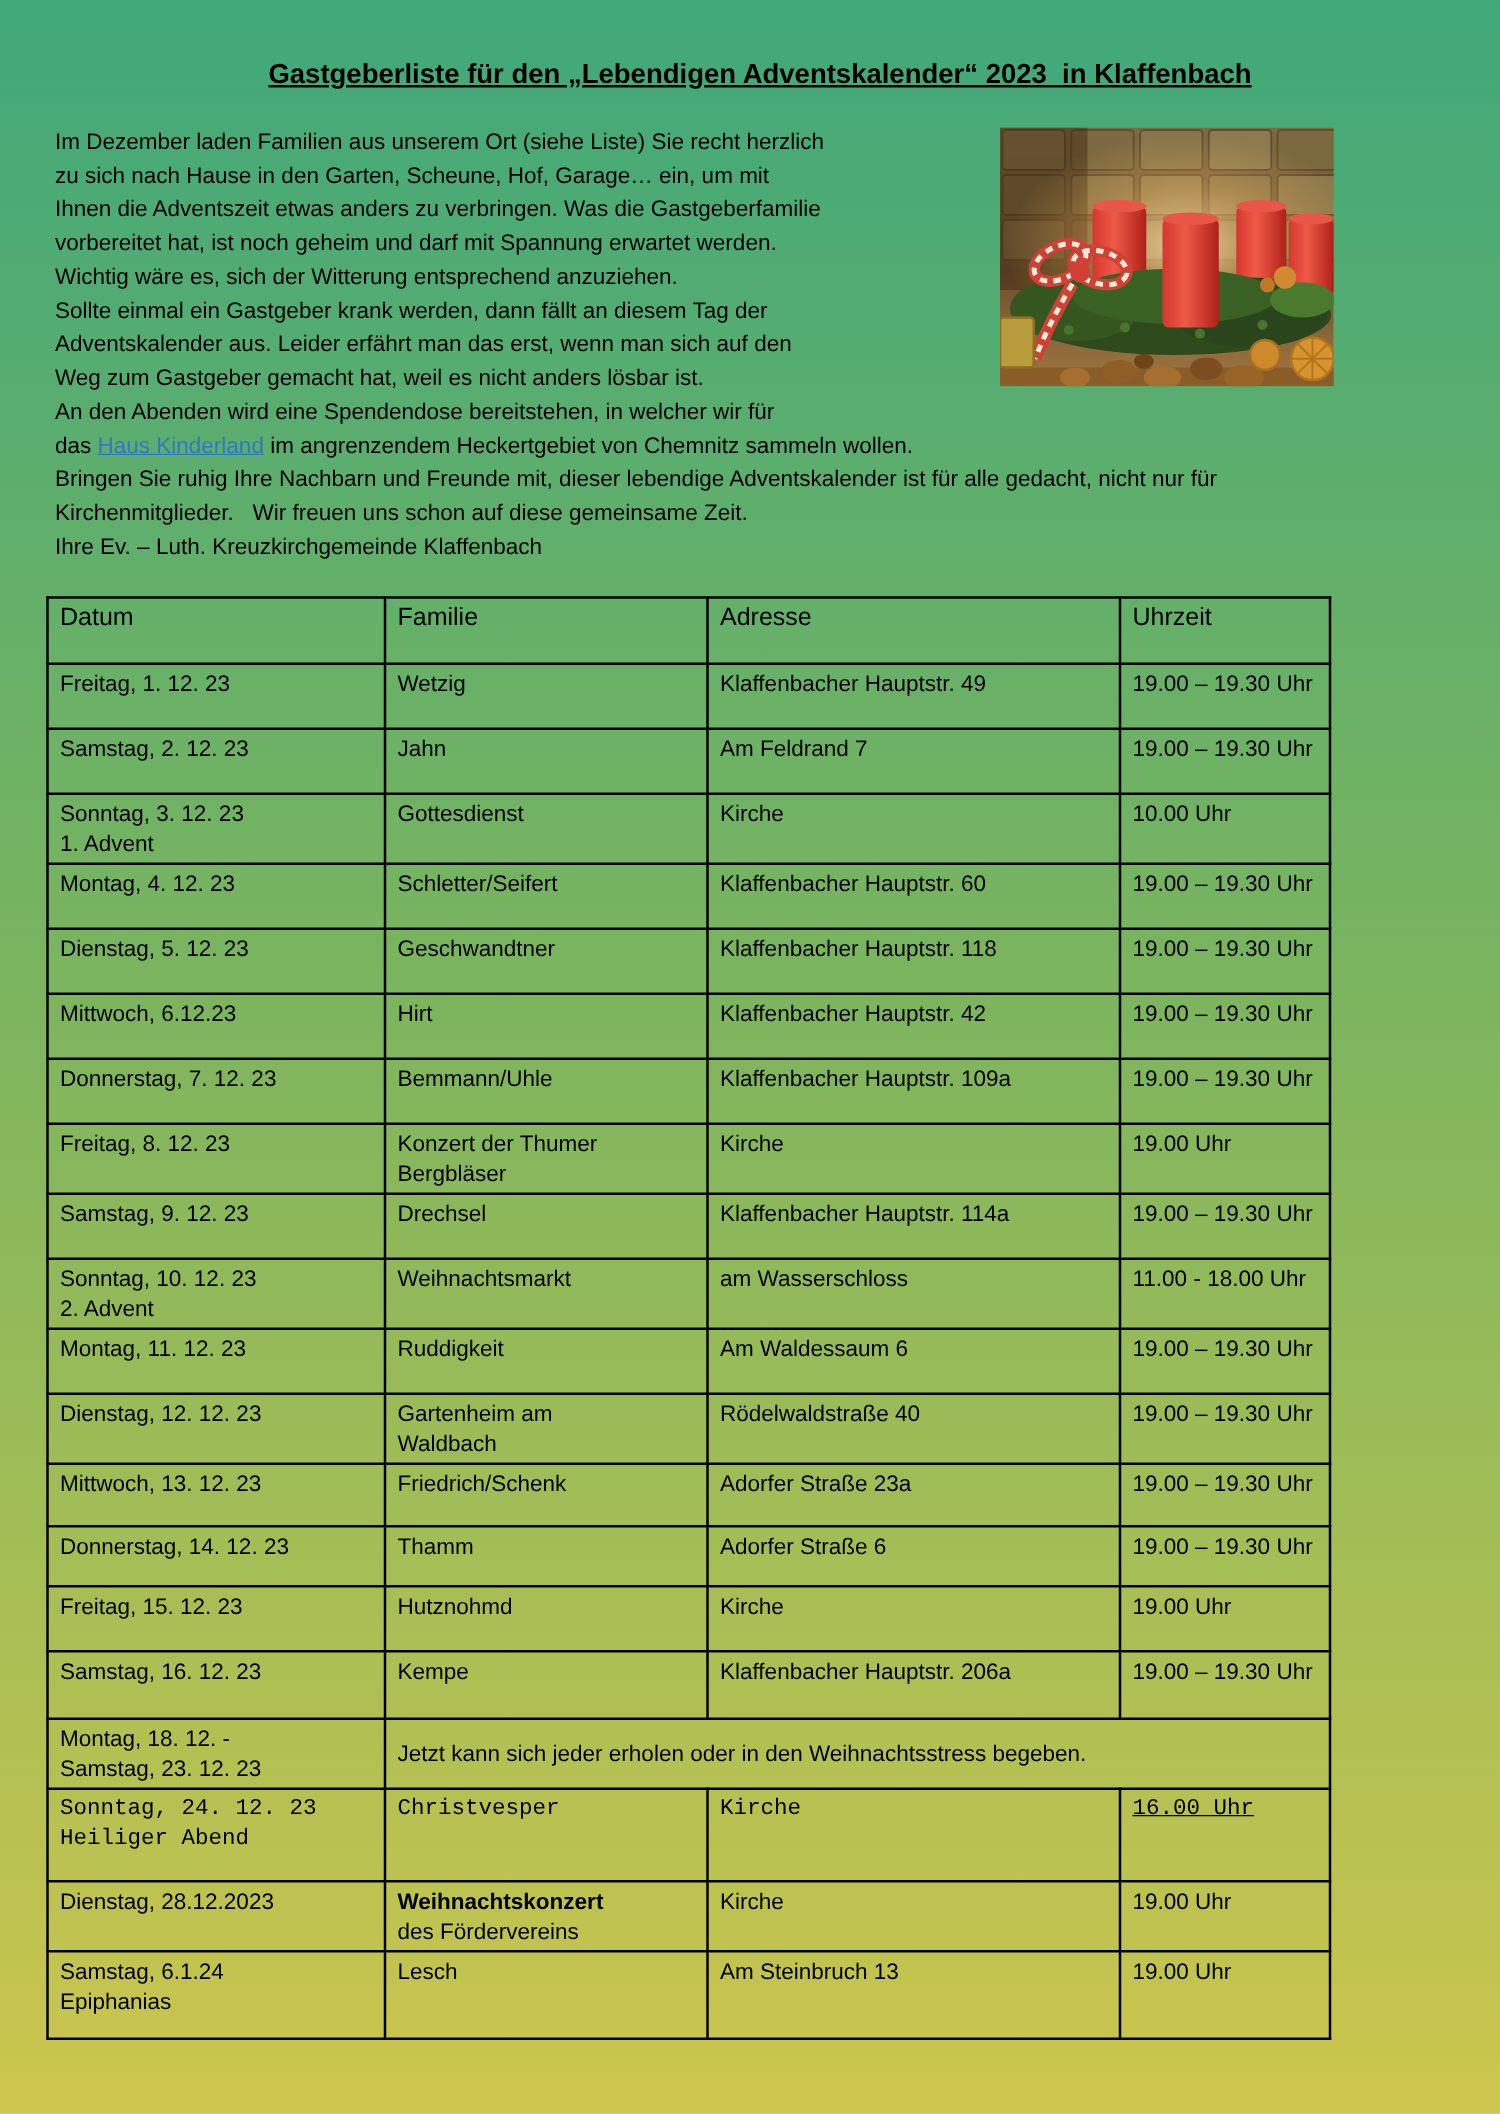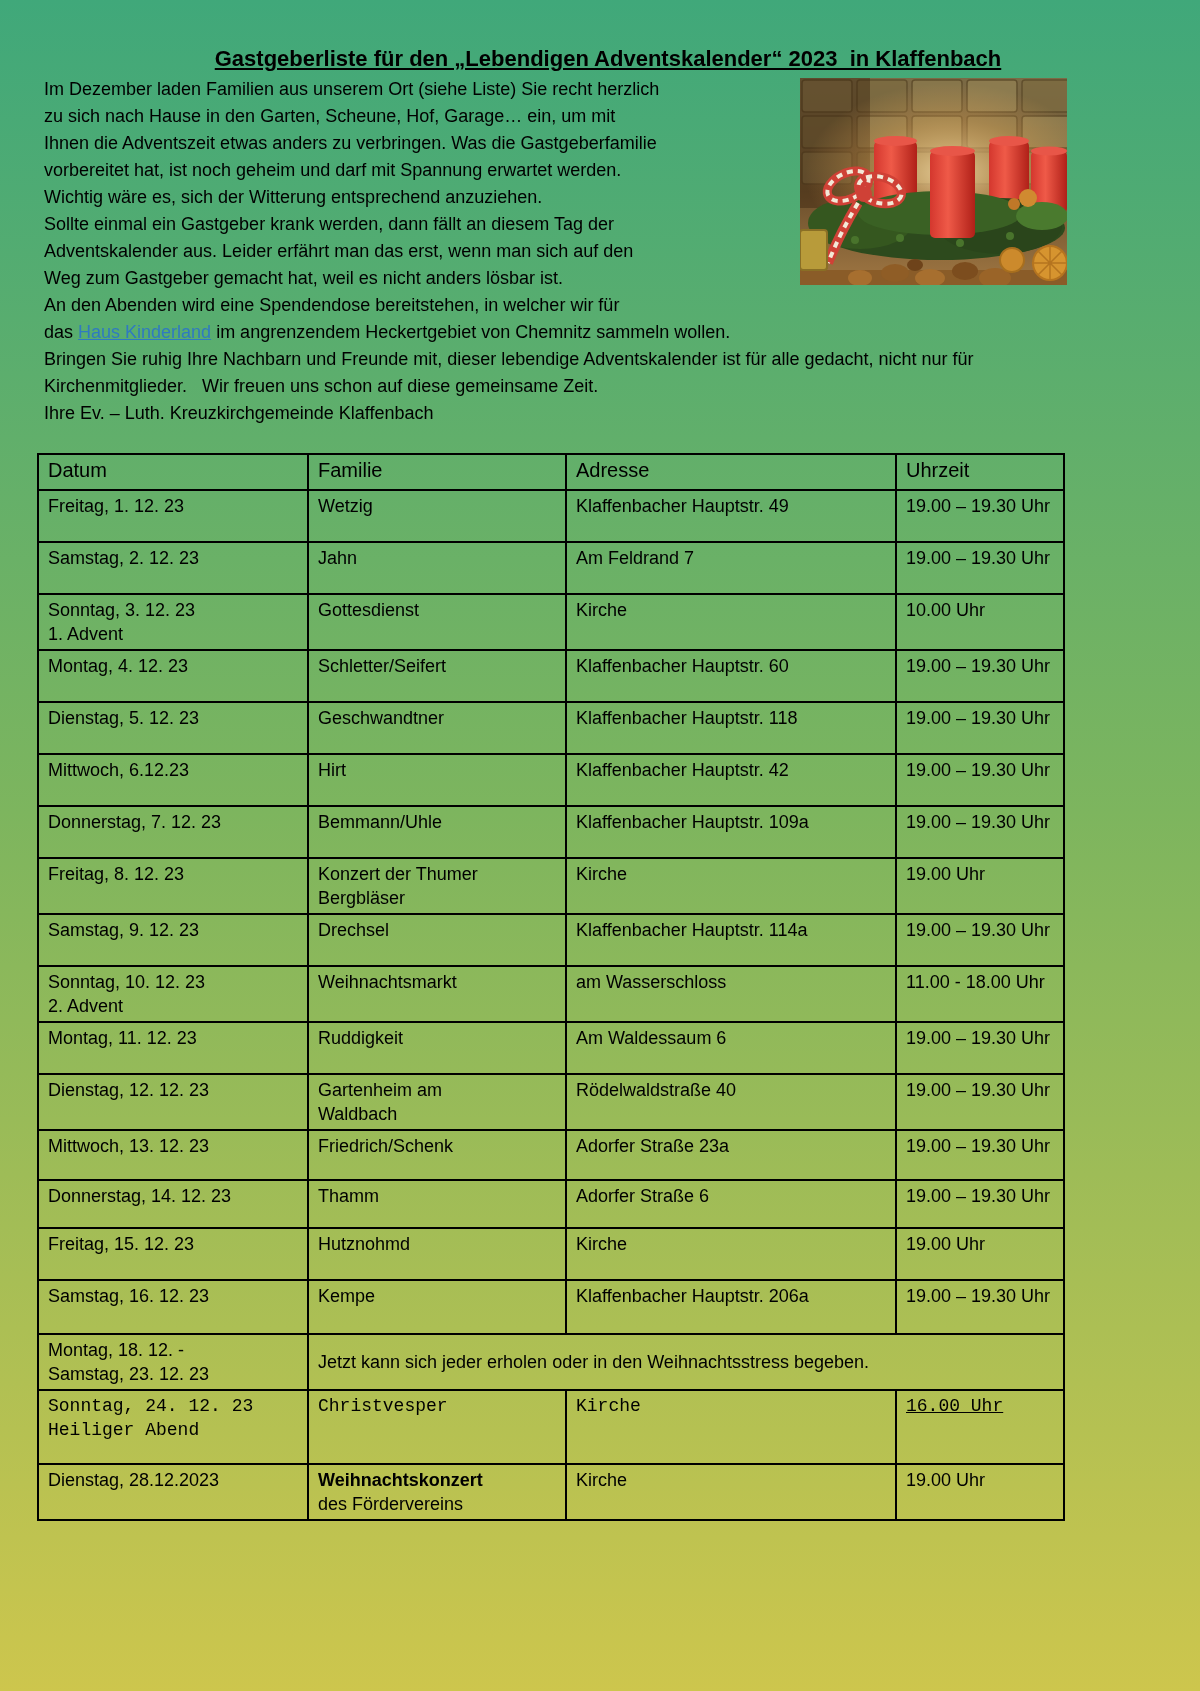--- a/index.html
+++ b/index.html
@@ -6,40 +6,40 @@
   body{
     width:1200px;height:1691px;overflow:hidden;
     background:linear-gradient(180deg,#40A87A 0%,#7DB55E 48%,#CDC64D 100%);
     font-family:"Liberation Sans",sans-serif;color:#000;
   }
   .title{
     margin:46px 0 0 16px;text-align:center;
     font-size:22px;font-weight:bold;text-decoration:underline;
   }
   .intro{
-    margin:4px 36px 0 44px;
+    margin:28px 36px 0 44px;
     font-size:18px;line-height:27px;
   }
   .pre{white-space:pre-line;}
   .photo{
     float:right;width:267px;height:207px;
     margin:2px 97px 10px 16px;
   }
   .photo svg{display:block;width:267px;height:207px;}
   a.link{color:#2F7AC0;text-decoration:underline;}
   table.schedule{
     border-collapse:collapse;table-layout:fixed;
     margin:26px 0 0 37px;width:1026px;
     font-size:18px;line-height:24px;
   }
   .schedule th,.schedule td{
     border:2px solid #000;vertical-align:top;text-align:left;
     padding:3px 6px 3px 9px;font-weight:normal;overflow:hidden;
   }
-  .schedule thead tr{height:36px;}
+  .schedule thead tr{height:53px;}
   .schedule thead th{font-size:20px;}
   #body-rows tr{height:52px;}
   #body-rows tr:nth-child(3){height:48px;}
   #body-rows tr:nth-child(10){height:53px;margin-left:28px;}
   #body-rows tr:nth-child(12){height:52px;}
   #body-rows tr:nth-child(13){height:50px;}
   #body-rows tr:nth-child(14){height:48px;padding-left:20px;}
   #body-rows tr:nth-child(16){height:54px;}
   #body-rows tr:nth-child(17){height:51px;}
   #body-rows tr:nth-child(18){height:74px;font-family:Liberation Mono, monospace;}
@@ -295,15 +295,22 @@
         </tr>
         <tr>
           <td class="pre b">Dienstag, 28.12.2023</td>
           <td>
             <div class="b">Weihnachtskonzert</div>
             <div>des Fördervereins</div>
           </td>
           <td class="pre">Kirche</td>
           <td class="pre">19.00 Uhr</td>
         </tr>
+        <tr>
+          <td class="pre b">Samstag, 6.1.24
+Epiphanias</td>
+          <td class="pre">Lesch</td>
+          <td class="pre">Am Steinbruch 13</td>
+          <td class="pre">19.00 Uhr</td>
+        </tr>
       </tbody>
   </table>
 </div>
 
 </body></html>

